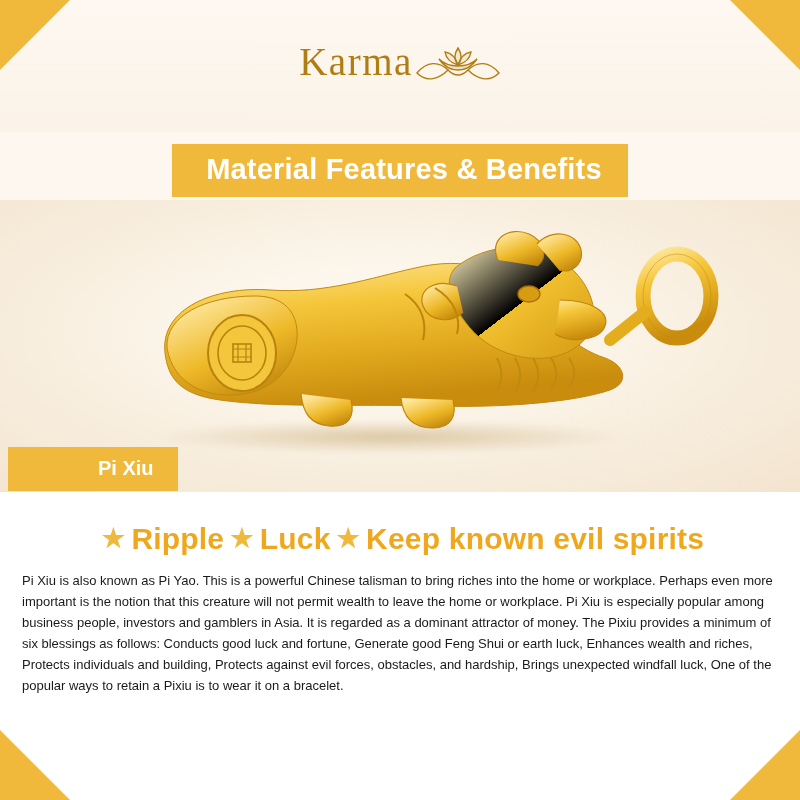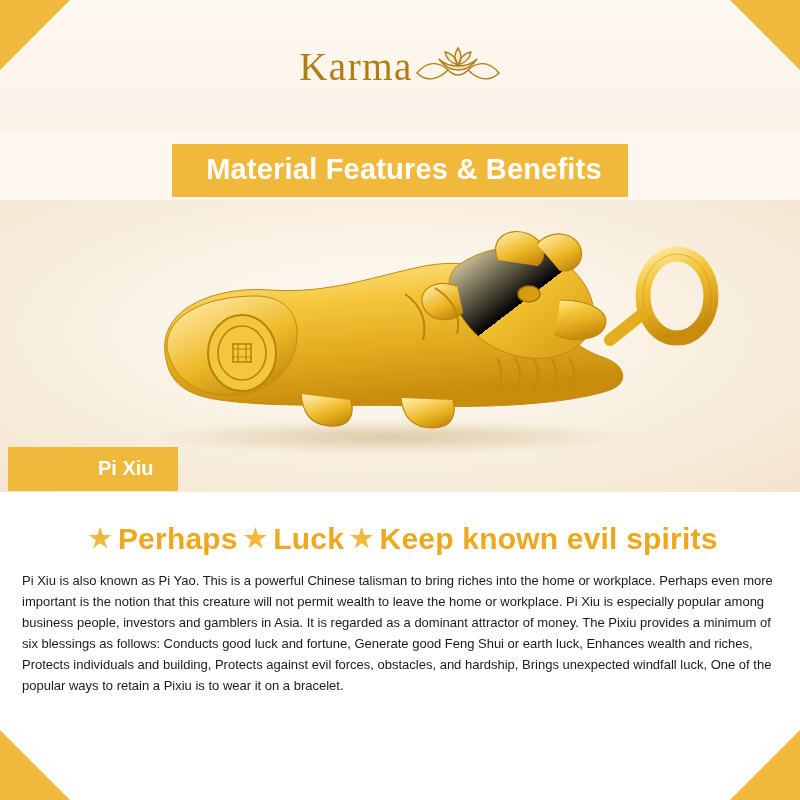--- a/index.html
+++ b/index.html
@@ -55,21 +55,21 @@
     top: 0; left: 0;
     width: 800px;
     height: 132px;
     background: linear-gradient(180deg,#fdf8f1 0%, #fbf3e8 100%);
     display: flex;
     align-items: center;
     justify-content: center;
   }
   .brand {
     display: flex;
-    align-items: center;
+    align-items: flex-start;
     gap: 2px;
     color: #b8860b;
   }
   .brand-word {
     font-family: "Liberation Serif", serif;
     font-size: 39px;
     letter-spacing: 1.5px;
     color: #b07d12;
   }
   .brand-mark {
@@ -264,18 +264,18 @@
 
       <ellipse cx="572" cy="88" rx="34" ry="42" fill="none" stroke="url(#gold1)" stroke-width="15"></ellipse>
       <ellipse cx="572" cy="88" rx="34" ry="42" fill="none" stroke="#c08a10" stroke-width="1" opacity="0.5"></ellipse>
       <path d="M505 132 C520 120 530 112 540 104" stroke="#e3ad1d" stroke-width="12" fill="none" stroke-linecap="round"></path>
     </svg>
     <div class="label-tag">Pi Xiu</div>
   </div>
 
   <div class="panel">
     <div class="benefits">
-      <span class="star">★</span><span>Perhaps</span><span class="star">★</span><span>Luck</span><span class="star">★</span><span>Keep known evil spirits</span>
+      <span class="star">★</span><span>Ripple</span><span class="star">★</span><span>Luck</span><span class="star">★</span><span>Keep known evil spirits</span>
     </div>
     <p class="body-copy">Pi Xiu is also known as Pi Yao. This is a powerful Chinese talisman to bring riches into the home or workplace. Perhaps even more important is the notion that this creature will not permit wealth to leave the home or workplace. Pi Xiu is especially popular among business people, investors and gamblers in Asia. It is regarded as a dominant attractor of money. The Pixiu provides a minimum of six blessings as follows: Conducts good luck and fortune, Generate good Feng Shui or earth luck, Enhances wealth and riches, Protects individuals and building, Protects against evil forces, obstacles, and hardship, Brings unexpected windfall luck, One of the popular ways to retain a Pixiu is to wear it on a bracelet.</p>
   </div>
 
 </div>
 
 </body></html>

